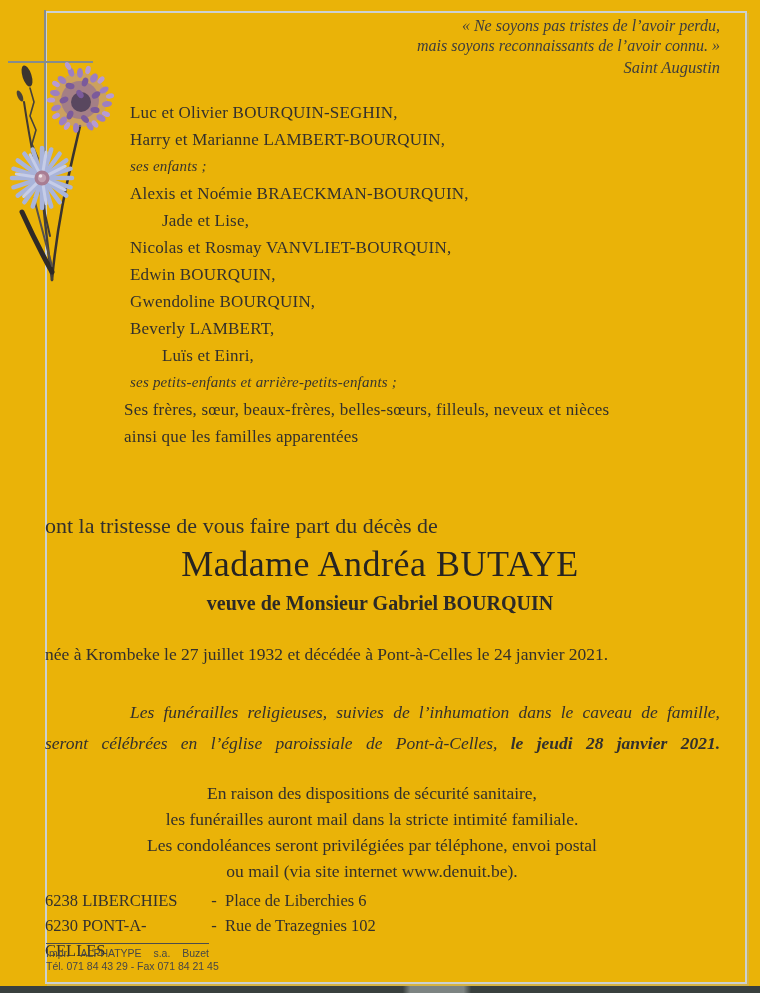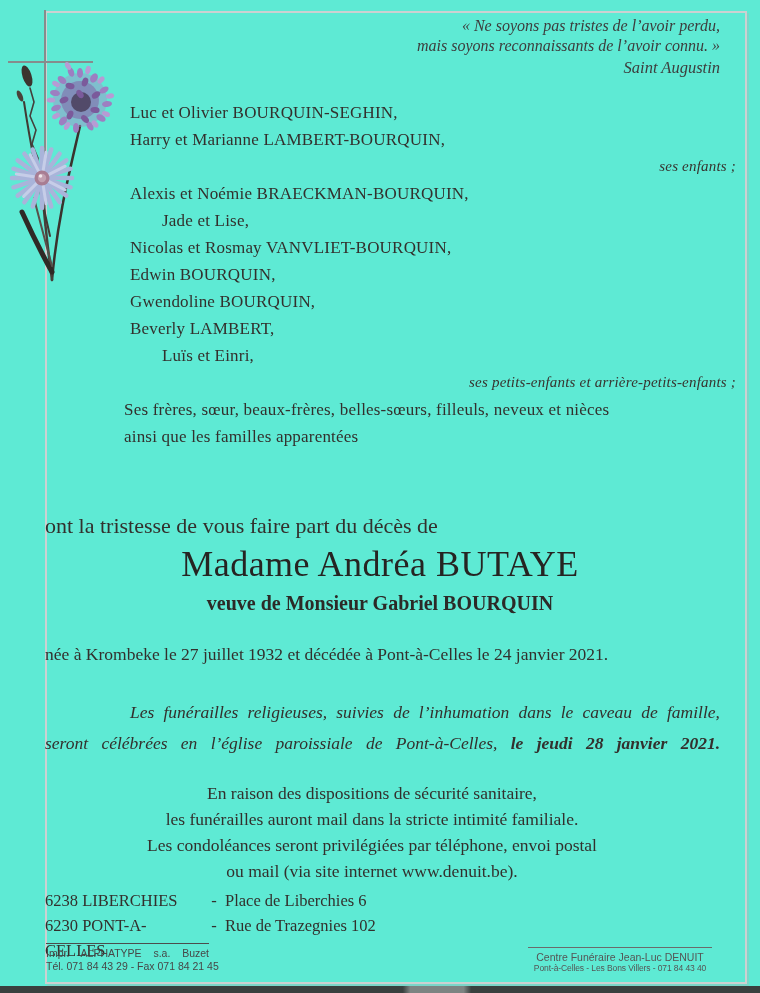--- a/index.html
+++ b/index.html
@@ -1,39 +1,39 @@
 <!DOCTYPE html>
 <html><head>
 <meta charset="utf-8">
 <style>
   html,body{margin:0;padding:0;background:#ffffff;}
   body{
     width:760px;height:993px;position:relative;overflow:hidden;
     font-family:"Liberation Serif", serif;color:#2e2c2a;
     -webkit-font-smoothing:antialiased;
   }
-  .page{position:absolute;inset:0;background:#5eead4;}
+  .page{position:absolute;inset:0;background:#eab308;}
   .frame{
     position:absolute;left:45px;top:11px;width:698px;height:969px;
     border:2px solid #ccd1d1;
     box-shadow:2px 2px 0 rgba(175,180,180,.35);
     background:transparent;
   }
   .deco-svg{position:absolute;left:0;top:0;width:134px;height:292px;z-index:3;}
 
   
   .quote{position:absolute;right:40px;top:16px;text-align:right;
     font-style:italic;font-size:16px;line-height:20px;color:#3d3d3d;}
   .quote .attr{margin-top:2px;font-size:16.5px;}
 
   
   .names{position:absolute;left:130px;right:24px;top:99px;
     font-size:17px;line-height:27px;letter-spacing:.2px;color:#33302d;}
   .names .indent{padding-left:32px;}
-  .names .rel-label{text-align:right;font-style:italic;font-size:15px;color:#37342f;}
+  .names .rel-label{text-align:left;font-style:italic;font-size:15px;color:#37342f;}
   .names .relatives{margin-left:-6px;}
 
   
   .intro{position:absolute;left:45px;top:513px;font-size:22px;color:#33302d;}
   .deceased{position:absolute;left:0;right:0;top:543px;text-align:center;
     font-size:36px;letter-spacing:.5px;color:#262422;}
   .widow{position:absolute;left:0;right:0;top:592px;text-align:center;
     font-size:20px;font-weight:bold;color:#2c2a27;}
   .lifedates{position:absolute;left:45px;right:20px;top:644px;font-size:17.5px;color:#33302d;}
 
@@ -225,19 +225,15 @@
       <span class="dash">-</span>
       <span class="street">Rue de Trazegnies 102</span>
     </div>
   </div>
 
   <div class="printer">
     <div class="l1">Impr. ALPHATYPE s.a. Buzet</div>
     <div class="l2">Tél. 071 84 43 29 - Fax 071 84 21 45</div>
   </div>
 
-  <div class="fhome">
-    <div class="l1">Centre Funéraire Jean-Luc DENUIT</div>
-    <div class="l2">Pont-à-Celles - Les Bons Villers - 071 84 43 40</div>
-  </div>
 
   <div class="bottom-bar"></div>
 </div>
 
 </body></html>

